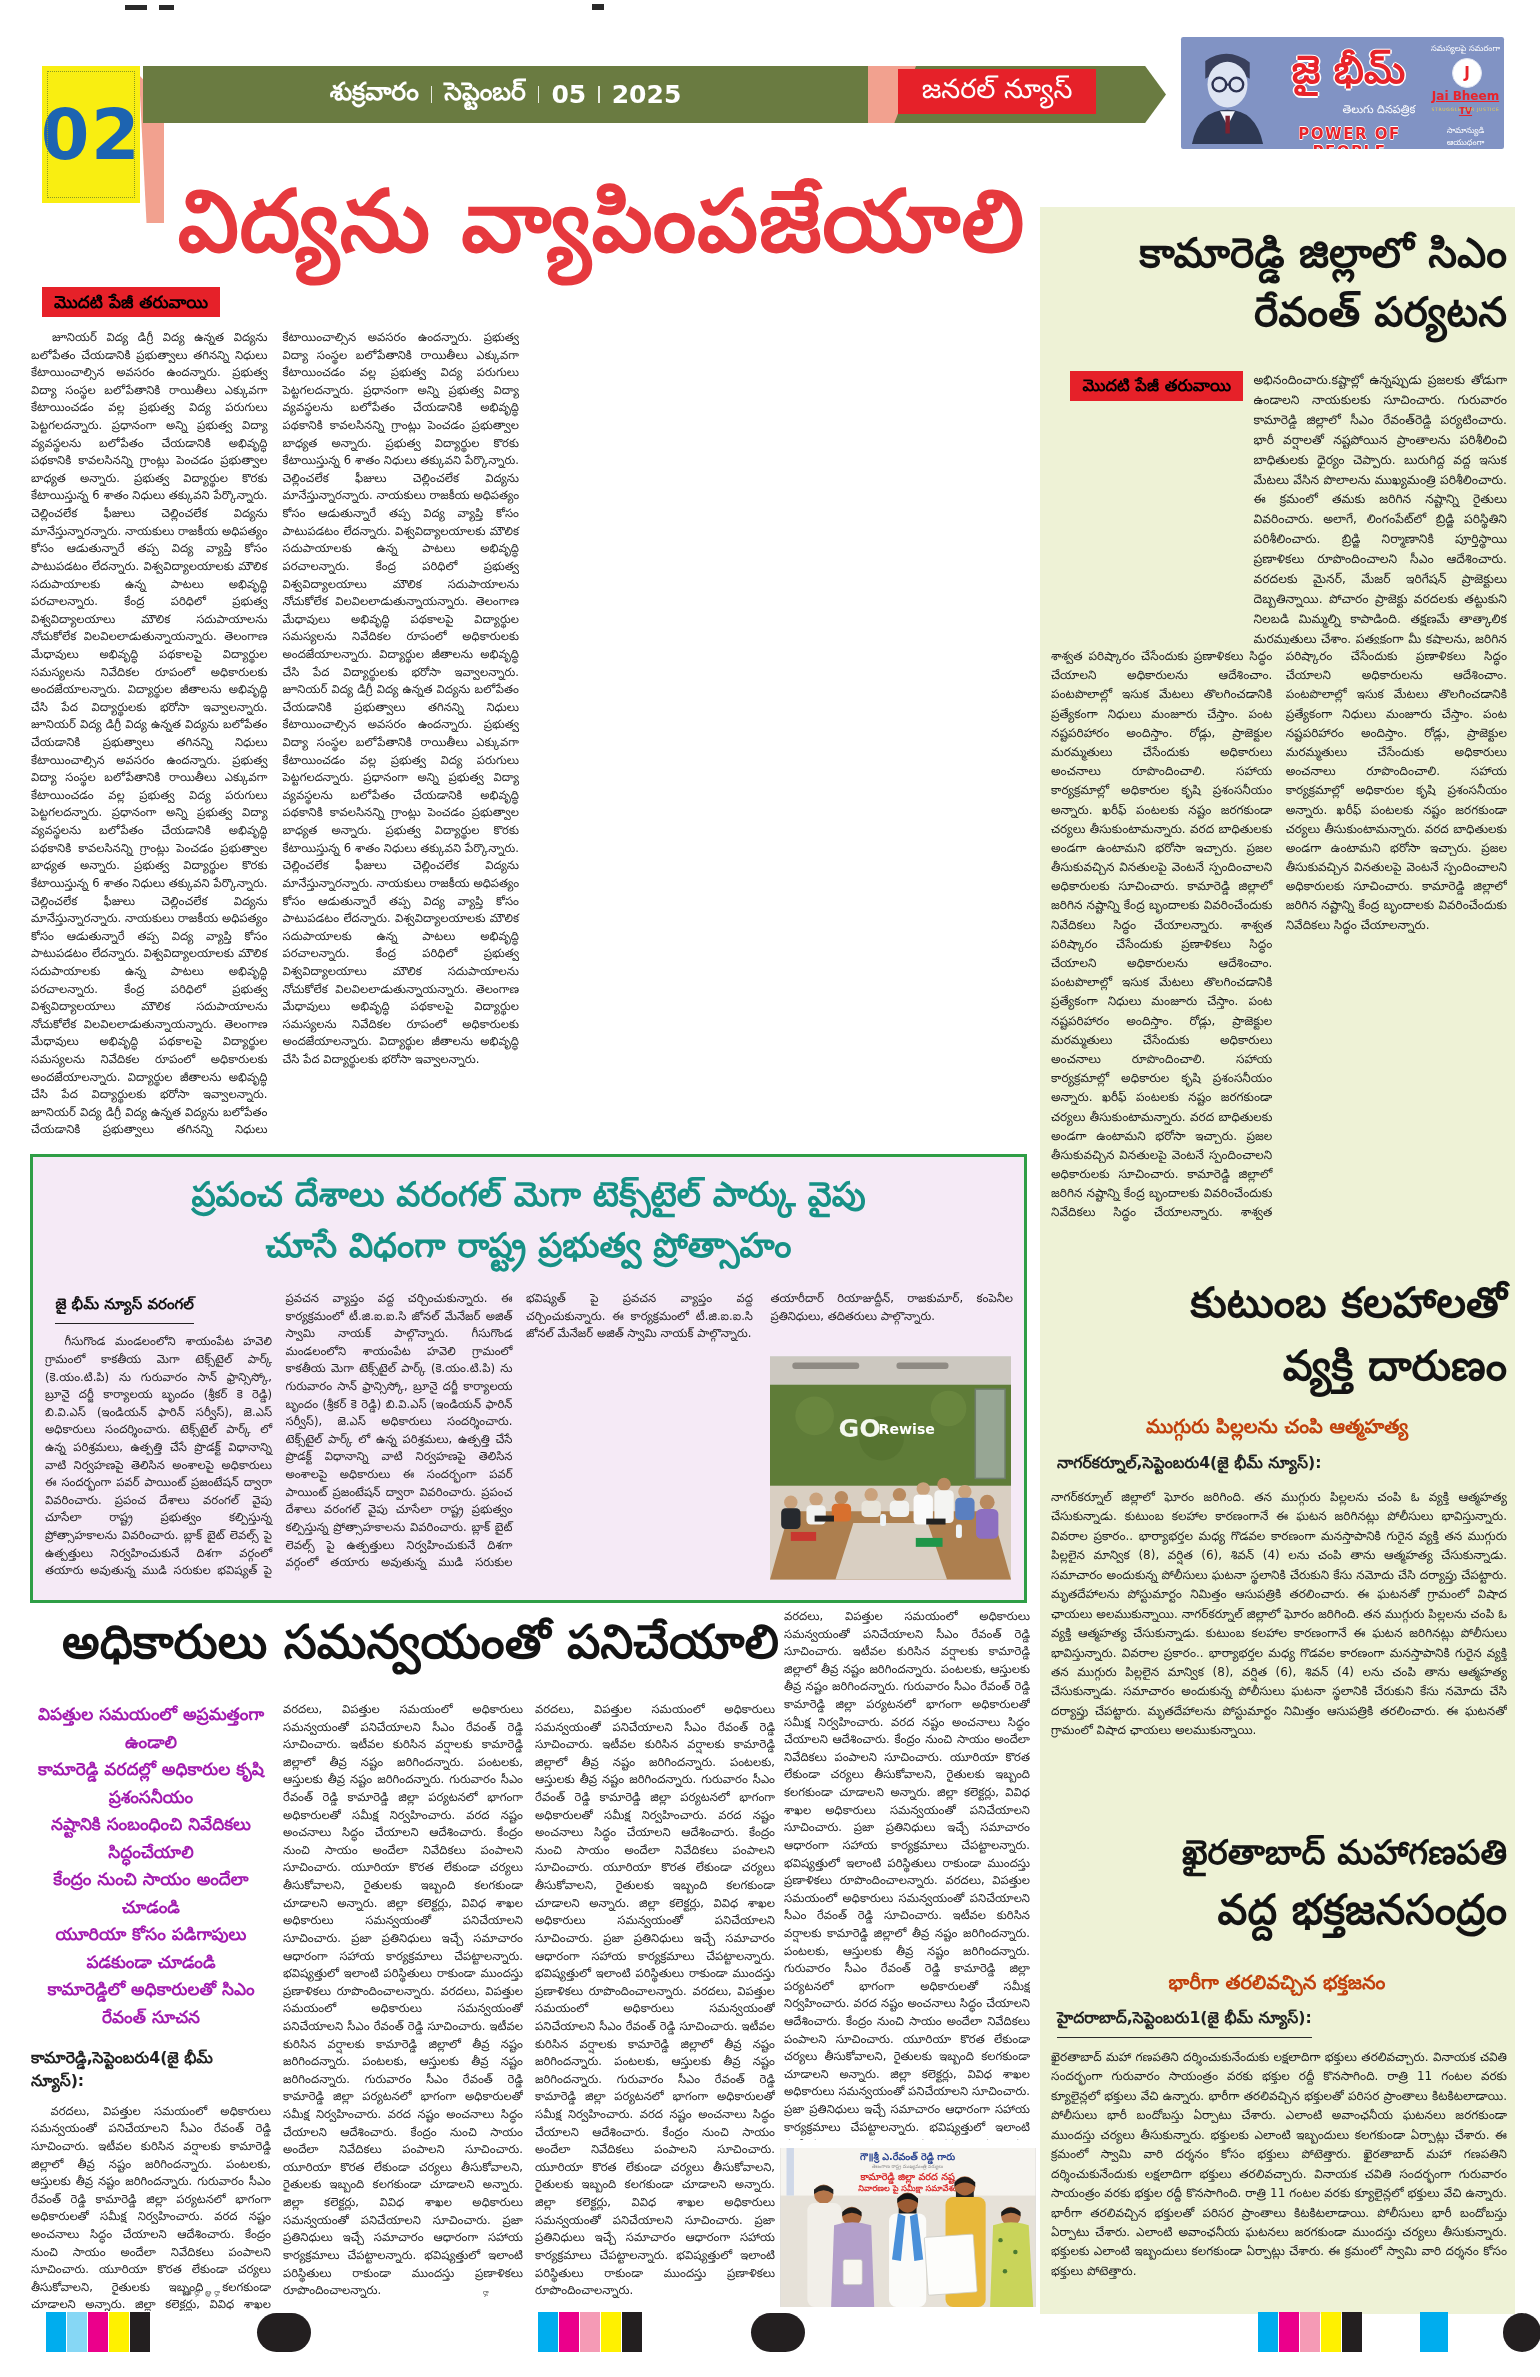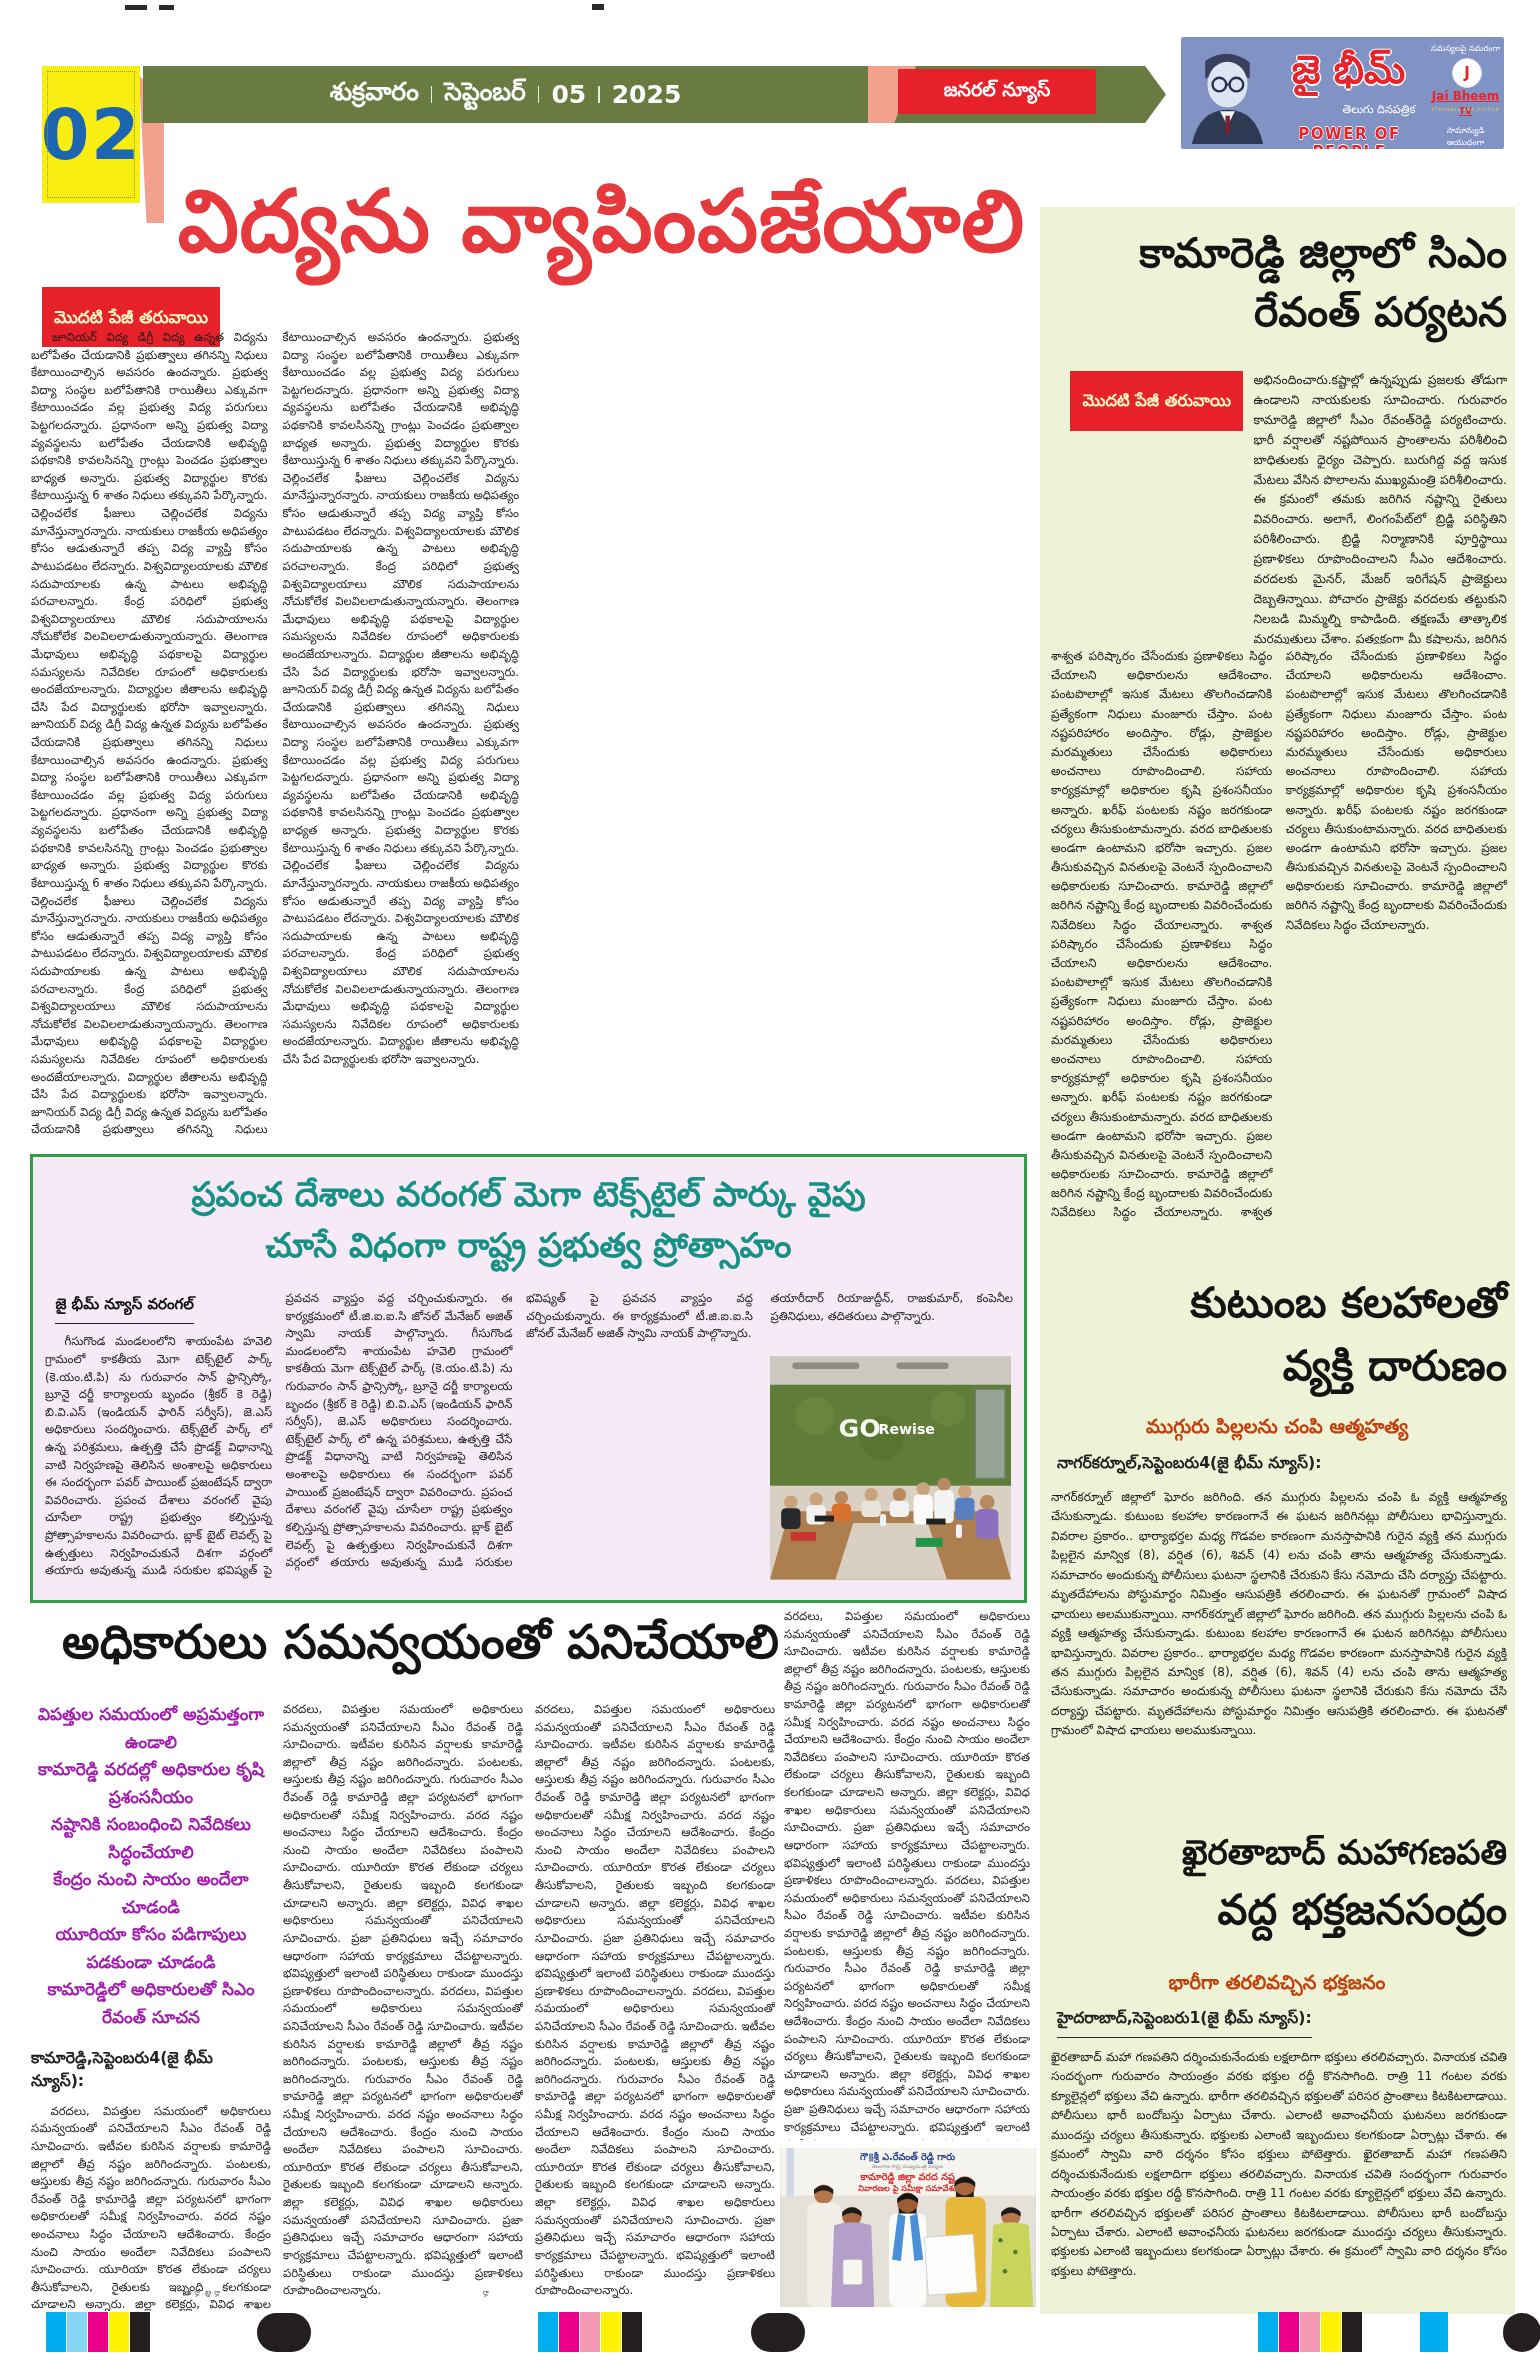--- a/index.html
+++ b/index.html
@@ -4,21 +4,21 @@
 <style>
   html,body{margin:0;padding:0}
   body{width:1541px;height:2377px;position:relative;background:#fff;
        font-family:"DejaVu Sans","Liberation Sans",sans-serif;color:#1b1b1b}
   .abs{position:absolute}
   .ctr{text-align:right}
   .bodytxt{font-size:11.6px;line-height:1.52;text-align:justify;color:#1c1c1c;overflow:hidden;word-break:break-word}
   .cols4{column-count:4;column-gap:15px;column-fill:auto;height:100%}
   .cols3{column-count:3;column-gap:13.4px;column-fill:auto;height:100%}
   .cols2{column-count:2;column-gap:13.4px;column-fill:auto;height:100%}
-  .tag{display:inline-block;background:#e62129;color:#fef9c3;font-weight:bold;font-size:17px;padding:20px 12px;line-height:1.2}
+  .tag{display:inline-block;background:#e62129;color:#000000;font-weight:bold;font-size:17px;padding:5px 12px;line-height:1.2}
   .headline-red{font-weight:bold;color:#e6393e;letter-spacing:0.7px}
   .headline-blk{font-weight:bold;color:#141414}
   .kicker{color:#a21caf;font-weight:bold;font-size:17px;line-height:1.62;text-align:center}
   .dateline{font-weight:bold;font-size:15.7px;color:#222}
   .underlined{display:inline-block;border-bottom:1.5px solid #2a2a2a;padding-bottom:6px}
   .subhead-red{color:#c2410c;font-weight:bold;font-size:19.4px;text-align:center}
   .rail-bg{background:#eef2d6}
   .sep{display:inline-block;width:1.5px;height:16.4px;background:rgba(255,255,255,.85);margin:0 12px;vertical-align:-2.2px}
   .regbar{position:absolute;width:20px;height:40px}
   .pill{position:absolute;height:39px;background:#231f20;border-radius:19.4px}
@@ -46,21 +46,21 @@
     <span class="sep"></span>
     <span>సెప్టెంబర్</span>
     <span class="sep"></span>
     <span>05</span>
     <span class="sep"></span>
     <span>2025</span>
 </div>
 <div class="abs" style="left:868px;top:66px;width:298px;height:57px;background:#6a7b41;clip-path:polygon(0 0,93% 0,100% 50%,93% 100%,0 100%)"></div>
 <div class="abs" style="left:868px;top:66px;width:48px;height:57px;background:#f2a18f;clip-path:polygon(0 0,100% 0,55% 100%,0 100%)"></div>
 <div class="abs" style="left:898px;top:69px;width:198px;height:45px;background:#e62129;display:flex;align-items:center;justify-content:center">
-  <span style="color:#fff;font-weight:bold;font-size:19px">జనరల్ న్యూస్</span>
+  <span style="color:#fff;font-weight:normal;font-size:27px">జనరల్ న్యూస్</span>
 </div>
 
 <div class="abs" style="left:1181px;top:37px;width:323px;height:112px;background:#8193c4;border-radius:2.2px;overflow:hidden">
   <span class="abs" style="left:4.5px;top:6px;width:83px;height:101px">
     <svg width="83" height="101" viewBox="0 0 56 68">
       <path d="M13,12 Q28,2 43,13 L43,24 Q28,15 13,24 Z" fill="#39405c"></path>
       <ellipse cx="28" cy="28" rx="13.5" ry="15.5" fill="#dde4f2"></ellipse>
       <circle cx="22.5" cy="28" r="4.6" fill="none" stroke="#2b3150" stroke-width="1.6"></circle>
       <circle cx="34" cy="28" r="4.6" fill="none" stroke="#2b3150" stroke-width="1.6"></circle>
       <line x1="27" y1="28" x2="29.5" y2="28" stroke="#2b3150" stroke-width="1.6"></line>

